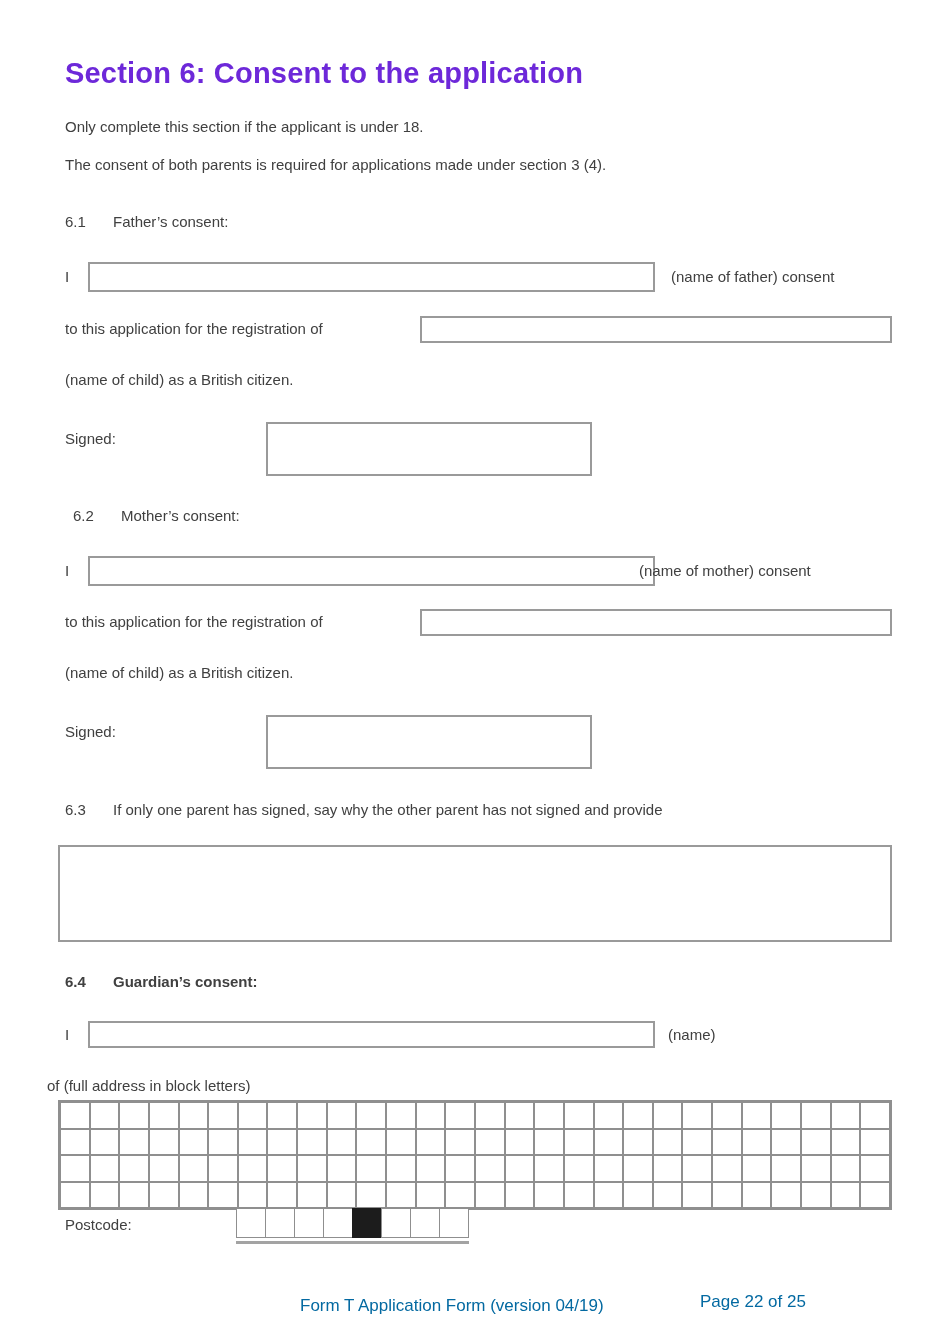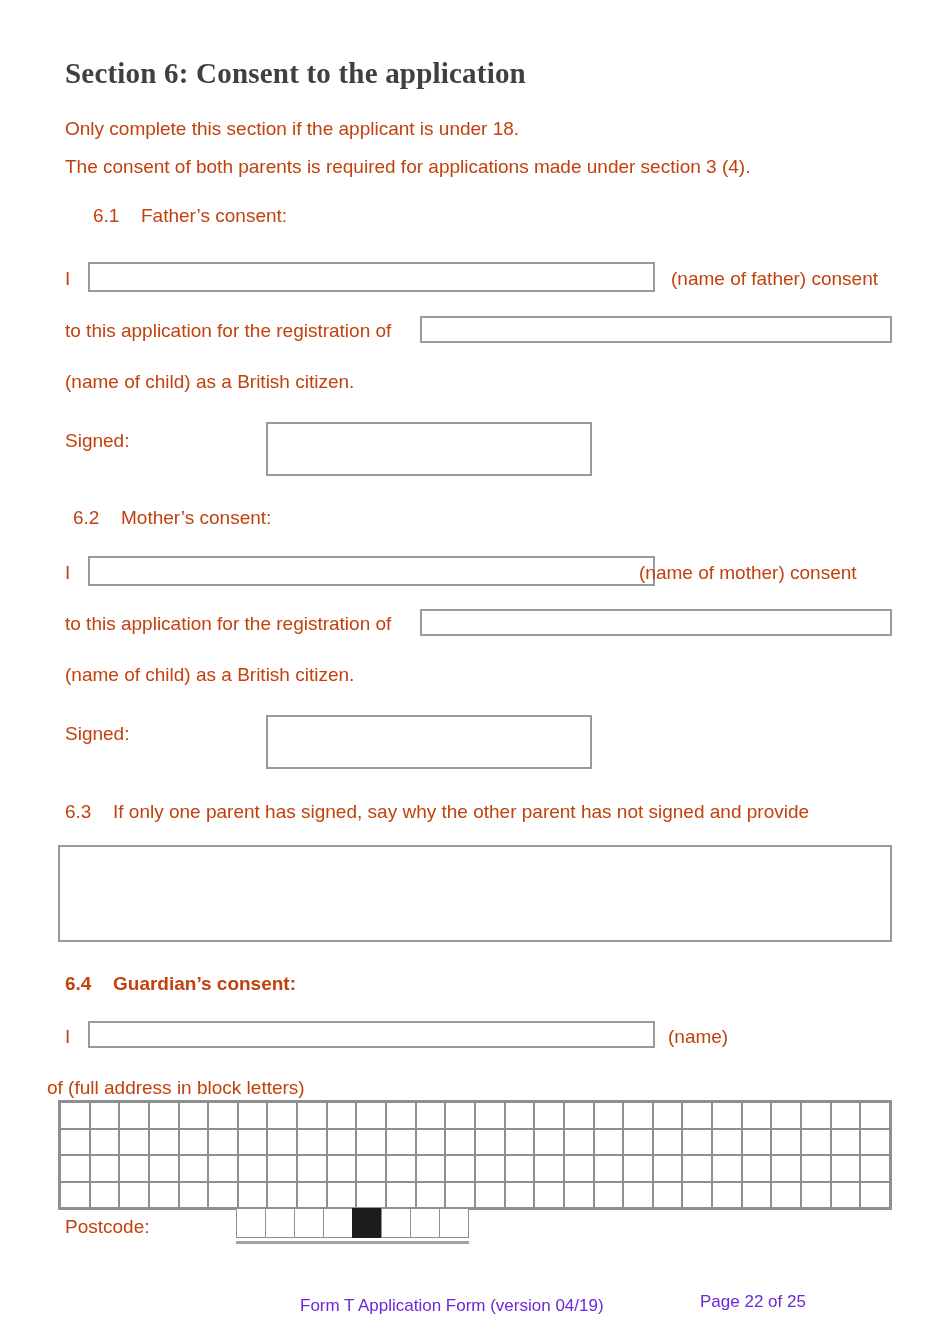--- a/index.html
+++ b/index.html
@@ -1,55 +1,55 @@
 <!DOCTYPE html>
 <html><head>
 <meta charset="utf-8">
 <style>
   html,body{margin:0;padding:0;background:#fff;}
   .page{
     position:relative;width:950px;height:1342px;background:#ffffff;
     font-family:"Liberation Sans","DejaVu Sans",sans-serif;color:#2a2a2a;overflow:hidden;
   }
   .abs{position:absolute;margin:0;white-space:nowrap;}
-  .title{font-size:29px;font-weight:700;color:#404040;letter-spacing:.2px;font-family:Liberation Serif, serif;}
-  .body-text{font-size:19px;color:#c2410c;}
+  .title{font-size:29px;font-weight:700;color:#6d28d9;letter-spacing:.2px;}
+  .body-text{font-size:15px;color:#404040;}
   .sec-num{display:inline-block;width:48px;}
   .box{
     position:absolute;border:2px solid #9a9a9a;background:#fff;box-sizing:border-box;
     font-family:inherit;font-size:18px;color:#2a2a2a;padding:0 6px;outline:none;
   }
   .sigbox{position:absolute;border:2px solid #9a9a9a;background:#fff;box-sizing:border-box;cursor:text;}
   textarea.box{resize:none;padding:4px 6px;}
   .addr-grid{
     position:absolute;left:58px;top:1100px;width:834px;height:110px;
     display:grid;grid-template-columns:repeat(28,1fr);grid-template-rows:repeat(4,1fr);
     border:2px solid #8f8f8f;box-sizing:border-box;background:#fff;
   }
   .gcell{border:1px solid #8f8f8f;box-sizing:border-box;background:#fff;}
   .pc-row{
     position:absolute;left:236px;top:1208px;height:33px;display:flex;
     border-bottom:3px solid #a3a3a3;box-sizing:content-box;
   }
   .pcell{width:30px;height:30px;border:1px solid #8f8f8f;box-sizing:border-box;background:#fff;margin-left:-1px;}
   .pcell:first-child{margin-left:0;}
   .pcell.filled{background:#1c1c1c;border-color:#1c1c1c;}
-  .footer-text{font-size:17px;color:#6d28d9;}
+  .footer-text{font-size:17px;color:#0369a1;}
 </style>
 </head>
 <body>
 
 <div class="page">
 
   <h1 class="abs title" style="left:65px;top:57px;">Section 6: Consent to the application</h1>
 
   <p class="abs body-text" style="left:65px;top:118px;">Only complete this section if the applicant is under 18.</p>
   <p class="abs body-text" style="left:65px;top:156px;">The consent of both parents is required for applications made under section 3 (4).</p>
 
-  <div class="abs body-text" style="left:65px;top:205px;margin-left:28px;">
+  <div class="abs body-text" style="left:65px;top:213px;">
     <span class="sec-num">6.1</span><span>Father’s consent:</span>
   </div>
   <span class="abs body-text" style="left:65px;top:268px;">I</span>
   <input type="text" class="box" style="left: 88px; top: 262px; width: 567px; height: 30px;">
   <span class="abs body-text" style="left:671px;top:268px;">(name of father) consent</span>
 
   <span class="abs body-text" style="left:65px;top:320px;">to this application for the registration of</span>
   <input type="text" class="box" style="left: 420px; top: 316px; width: 472px; height: 27px;">
 
   <span class="abs body-text" style="left:65px;top:371px;">(name of child) as a British citizen.</span>

